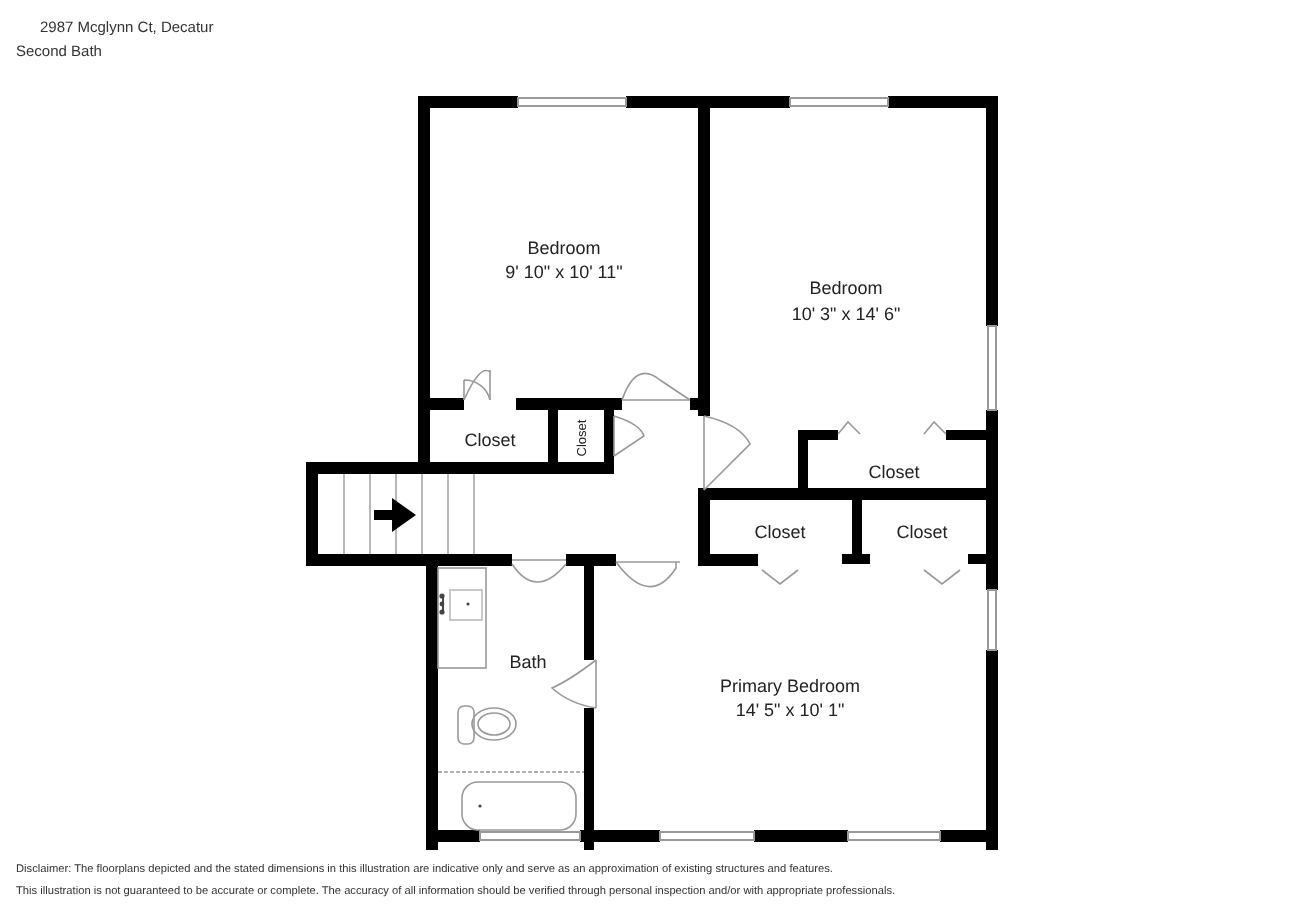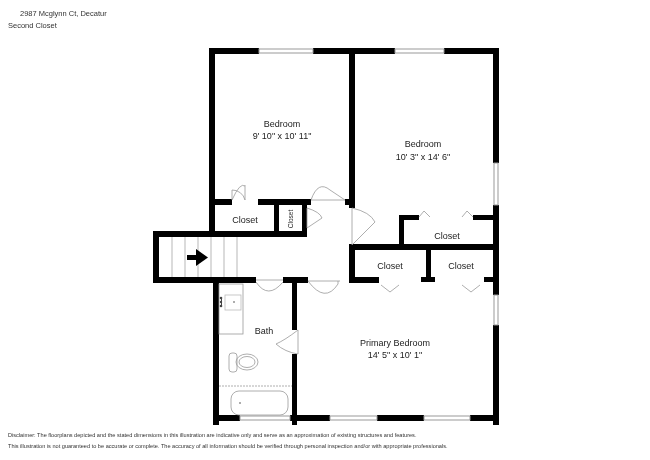--- a/index.html
+++ b/index.html
@@ -6,21 +6,21 @@
   body { width:650px; height:460px; position:relative; overflow:hidden; font-family:"Liberation Sans", sans-serif; color:#222; }
   .hdr { position:absolute; left:8px; font-size:7.5px; color:#333; }
   .disc { position:absolute; left:8px; font-size:5.6px; color:#333; white-space:nowrap; }
   svg { position:absolute; left:0; top:0; }
   .lbl { font-family:"Liberation Sans", sans-serif; fill:#222; }
 </style>
 </head>
 <body>
 
 <div class="hdr" style="top:9px;padding-left:12px;">2987 Mcglynn Ct, Decatur</div>
-<div class="hdr" style="top:21px;">Second Closet</div>
+<div class="hdr" style="top:21px;">Second Bath</div>
 
 <svg width="650" height="460" viewBox="0 0 650 460">
 
   <g fill="#000">
 
     <rect x="209" y="48" width="50" height="6"></rect>
     <rect x="313" y="48" width="82" height="6"></rect>
     <rect x="444" y="48" width="55" height="6"></rect>
 
     <rect x="209" y="48" width="6" height="162"></rect>

